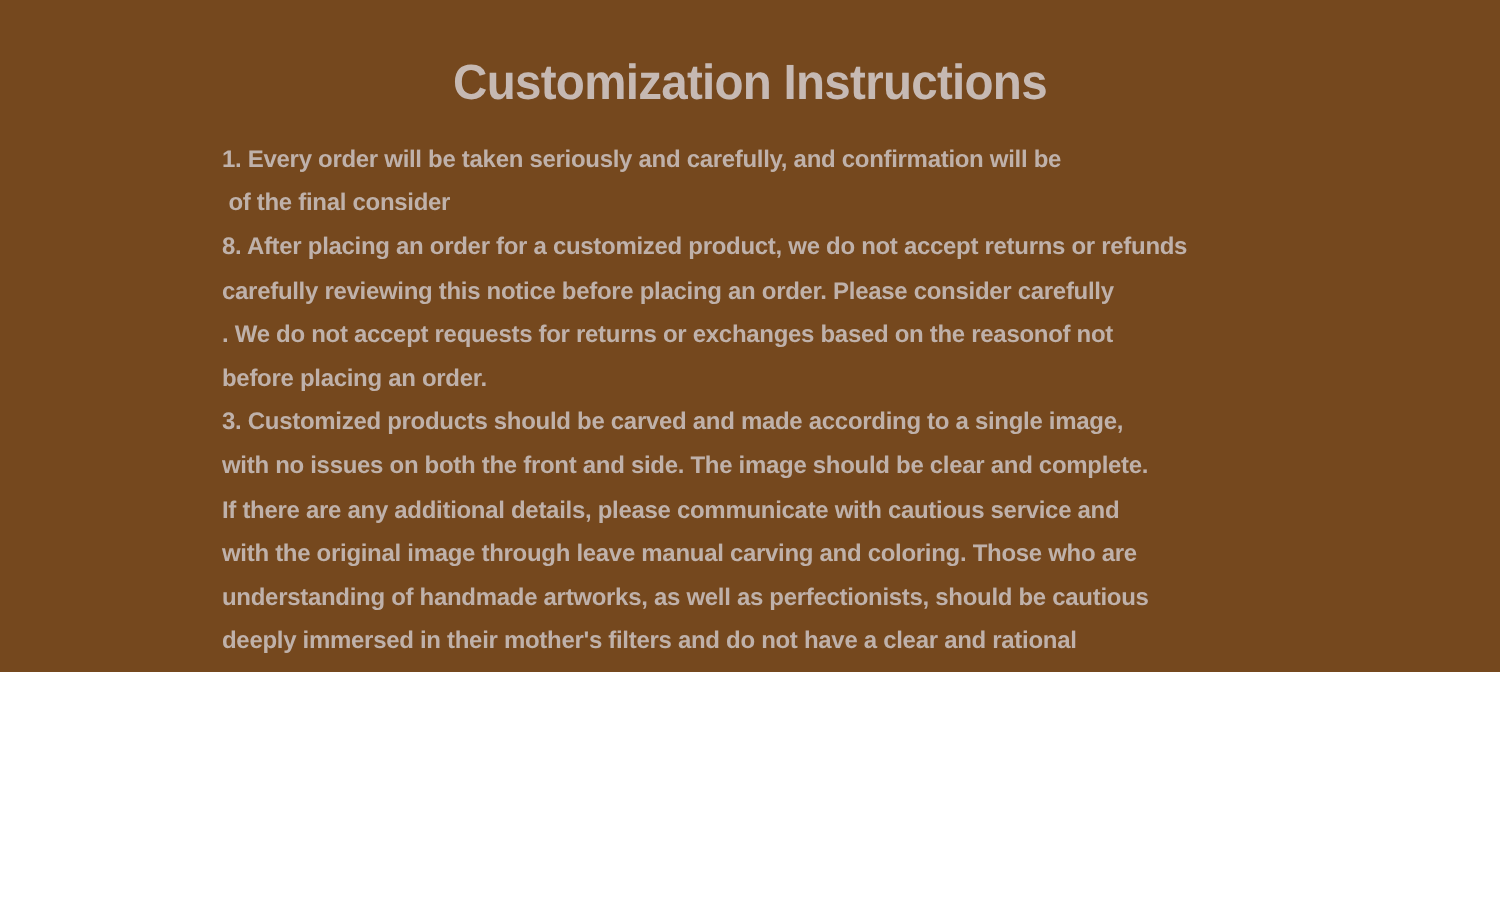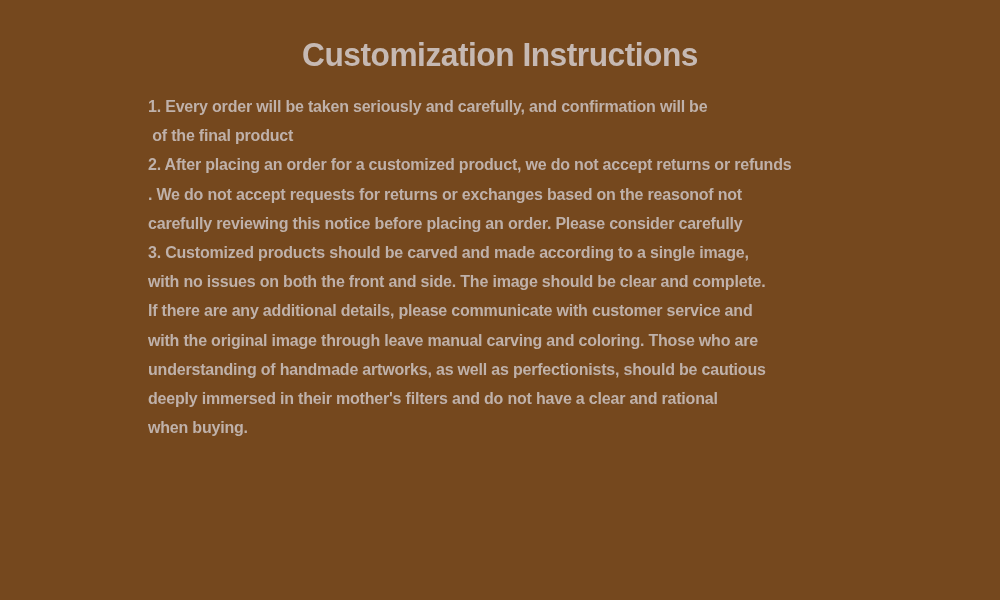--- a/index.html
+++ b/index.html
@@ -7,21 +7,21 @@
     --title-text: #c6b9b3;
     --body-text: #bfb1aa;
   }
   html, body {
     margin: 0;
     padding: 0;
   }
   .page {
     position: relative;
     width: 1000px;
-    height: 600px;
+    height: 448px;
     background: var(--background);
     overflow: hidden;
     font-family: "Liberation Sans", sans-serif;
   }
   .page-title {
     margin: 0;
     position: absolute;
     top: 36px;
     left: 0;
     width: 1000px;
@@ -49,28 +49,29 @@
   }
 </style>
 </head>
 <body>
 
 <div class="page">
   <h1 class="page-title">Customization Instructions</h1>
 
   <div class="instructions">
     <div class="line">1. Every order will be taken seriously and carefully, and confirmation will be</div>
-    <div class="line"> of the final product</div>
+    <div class="line"> of the final consider</div>
 
-    <div class="line">2. After placing an order for a customized product, we do not accept returns or refunds</div>
+    <div class="line">8. After placing an order for a customized product, we do not accept returns or refunds</div>
+    <div class="line">carefully reviewing this notice before placing an order. Please consider carefully</div>
     <div class="line">. We do not accept requests for returns or exchanges based on the reasonof not</div>
-    <div class="line">carefully reviewing this notice before placing an order. Please consider carefully</div>
+    <div class="line">before placing an order.</div>
 
     <div class="line">3. Customized products should be carved and made according to a single image,</div>
     <div class="line">with no issues on both the front and side. The image should be clear and complete.</div>
-    <div class="line">If there are any additional details, please communicate with customer service and</div>
+    <div class="line">If there are any additional details, please communicate with cautious service and</div>
 
     <div class="line">with the original image through leave manual carving and coloring. Those who are</div>
     <div class="line">understanding of handmade artworks, as well as perfectionists, should be cautious</div>
     <div class="line">deeply immersed in their mother's filters and do not have a clear and rational</div>
     <div class="line">when buying.</div>
   </div>
 </div>
 
 </body></html>

